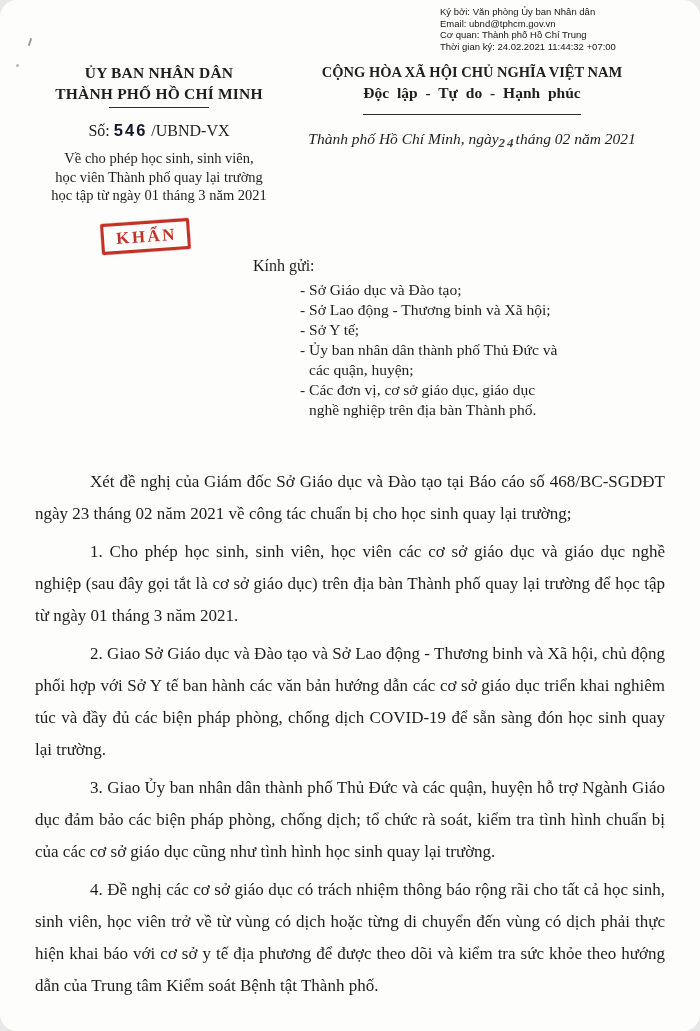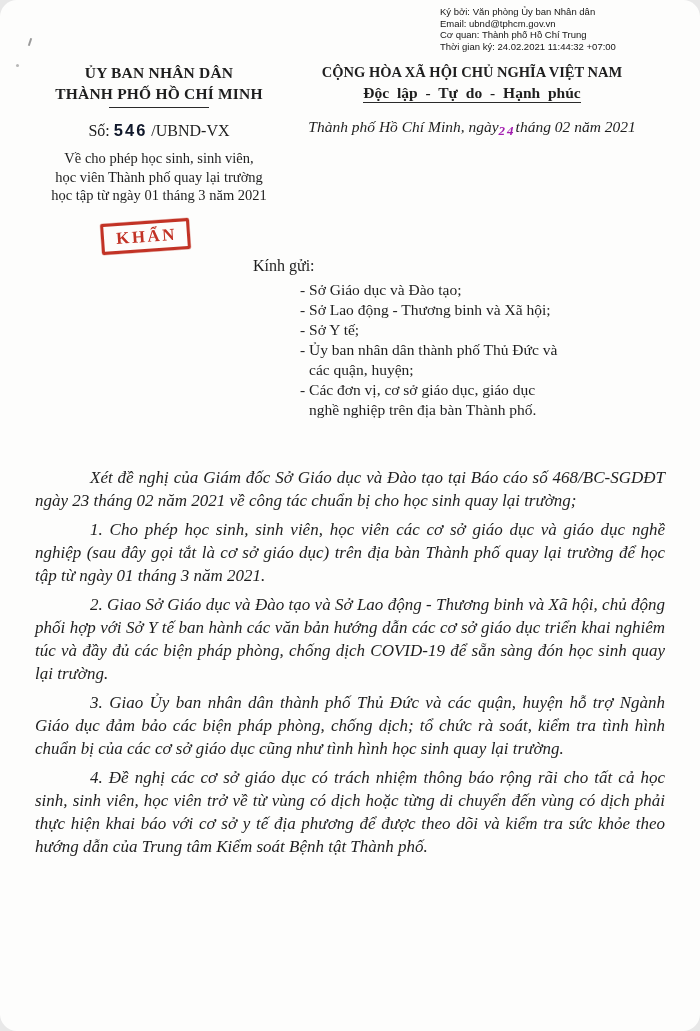--- a/index.html
+++ b/index.html
@@ -71,32 +71,32 @@
   .header-right .national {
     font-weight: bold;
     font-size: 14.5px;
     line-height: 21px;
   }
   .header-right .motto {
     display: inline-block;
     font-weight: bold;
     font-size: 15.5px;
     word-spacing: 4px;
-    padding-bottom: 0;
+    padding-bottom: 12px;
     border-bottom: 1.7px solid #2a2a2a;
     margin-top: 1px;
   }
   .date-line {
     margin-top: 15px;
     font-style: italic;
     font-size: 15.5px;
     white-space: nowrap;
   }
   .date-line .day {
-    color: #a21caf;
+    color: #404040;
     font-size: 13px;
     font-weight: bold;
     letter-spacing: 2px;
     position: relative;
     top: 3px;
   }
 
   
   .stamp {
     position: absolute;
@@ -126,23 +126,22 @@
     line-height: 20px;
   }
   .recipients .cont { padding-left: 9px; }
 
   
   .body {
     position: absolute;
     left: 35px; top: 466px;
     width: 630px;
     font-size: 17px;
-    line-height: 23px;
+    line-height: 32px;
     text-align: justify;
-    font-style: italic;
   }
   .body .para {
     text-indent: 55px;
     margin-bottom: 6px;
   }
 
   
   .speck { position: absolute; background: #9a9a9a; }
   .speck.a { left: 29px; top: 38px; width: 2px; height: 8px; transform: rotate(18deg); }
   .speck.b { left: 16px; top: 64px; width: 3px; height: 3px; border-radius: 50%; opacity: .7; }

